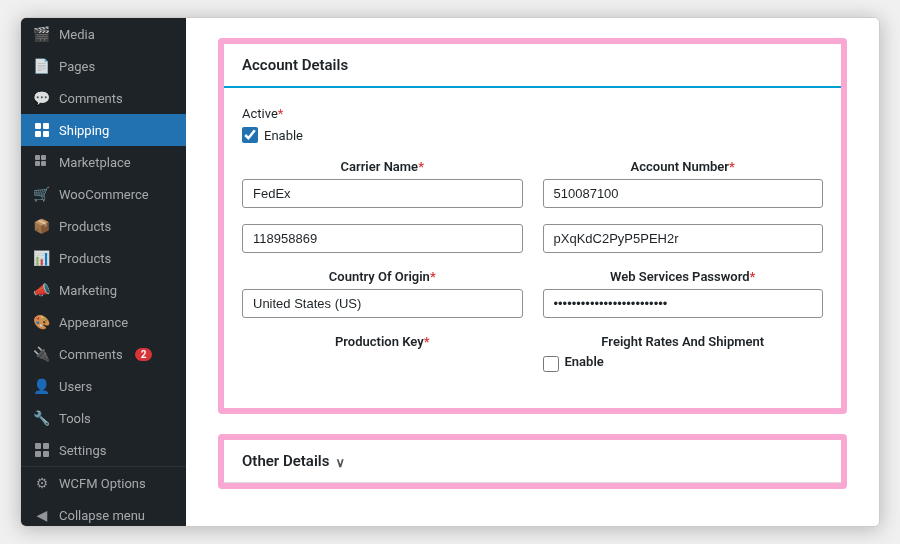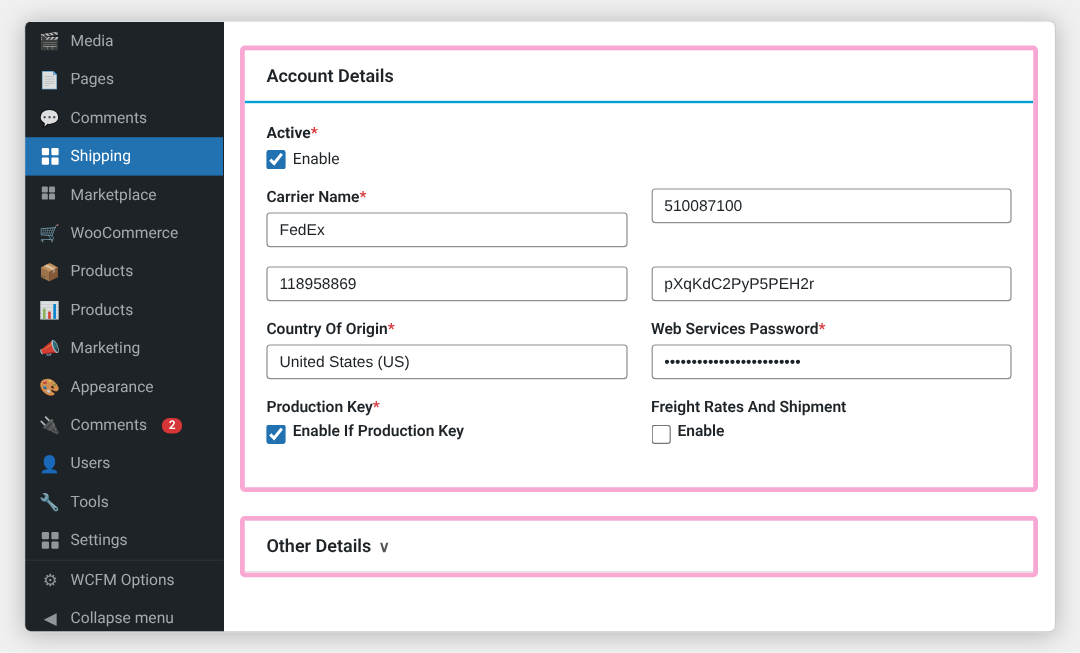--- a/index.html
+++ b/index.html
@@ -70,22 +70,22 @@
       border-top: 1px solid #2c3338;
     }
     
     .main {
       flex: 1;
       background: #fff;
       overflow-y: auto;
       padding: 0;
     }
     .section {
-      margin: 20px 14px;
-      border: 4px solid #f9a8d4;
+      margin: 20px 32px;
+      border: 6px solid #f9a8d4;
       border-radius: 4px;
       overflow: hidden;
     }
     .section-header {
       padding: 12px 18px;
       border-bottom: 2px solid #00a0d2;
       font-size: 15px;
       font-weight: 600;
       color: #1d2327;
       background: #fff;
@@ -101,20 +101,21 @@
     }
     .form-group {
       flex: 1;
     }
     .form-group label {
       display: block;
       font-size: 13px;
       font-weight: 600;
       color: #1d2327;
       margin-bottom: 5px;
+      text-align: center;
     }
     .form-group label .required {
       color: #d63638;
     }
     .form-group input[type="text"],
     .form-group input[type="password"] {
       width: 100%;
       padding: 6px 10px;
       border: 1px solid #8c8f94;
       border-radius: 3px;
@@ -137,21 +138,21 @@
     .checkbox-row label {
       font-size: 13px;
       color: #1d2327;
       cursor: pointer;
     }
     .active-section {
       margin-bottom: 16px;
     }
     .active-label {
       font-size: 13px;
-      font-weight: 700;
+      font-weight: 400;
       color: #1d2327;
       margin-bottom: 6px;
     }
     .active-label .required { color: #d63638; }
     
     .section-other .section-header {
       border-bottom: 1px solid #ddd;
       cursor: pointer;
       display: flex;
       align-items: flex-end;
@@ -274,20 +275,23 @@
         </div>
 
         <div class="form-row">
           <div class="form-group">
             <label>
               <span>Carrier Name</span><span class="required">*</span>
             </label>
             <input type="text" value="FedEx" style="">
           </div>
           <div class="form-group">
+            <label>
+              <span>Account Number</span><span class="required">*</span>
+            </label>
             <input type="text" value="510087100" style="">
           </div>
         </div>
 
         <div class="form-row">
           <div class="form-group">
             <input type="text" value="118958869" style="">
           </div>
           <div class="form-group">
             <input type="text" value="pXqKdC2PyP5PEH2r" style="">
@@ -307,24 +311,20 @@
             </label>
             <input type="password" value="passwordplaceholder123456" style="">
           </div>
         </div>
 
         <div class="form-row">
           <div class="form-group">
             <label>
               <span>Production Key</span><span class="required">*</span>
             </label>
-            <div class="checkbox-row">
-              <input type="checkbox" id="prod-key-enable" checked="" style="">
-              <label for="prod-key-enable">Enable If Production Key</label>
-            </div>
           </div>
           <div class="form-group">
             <label>
               <span>Freight Rates And Shipment</span>
             </label>
             <div class="checkbox-row">
               <input type="checkbox" id="freight-enable" style="">
               <label for="freight-enable">Enable</label>
             </div>
           </div>

